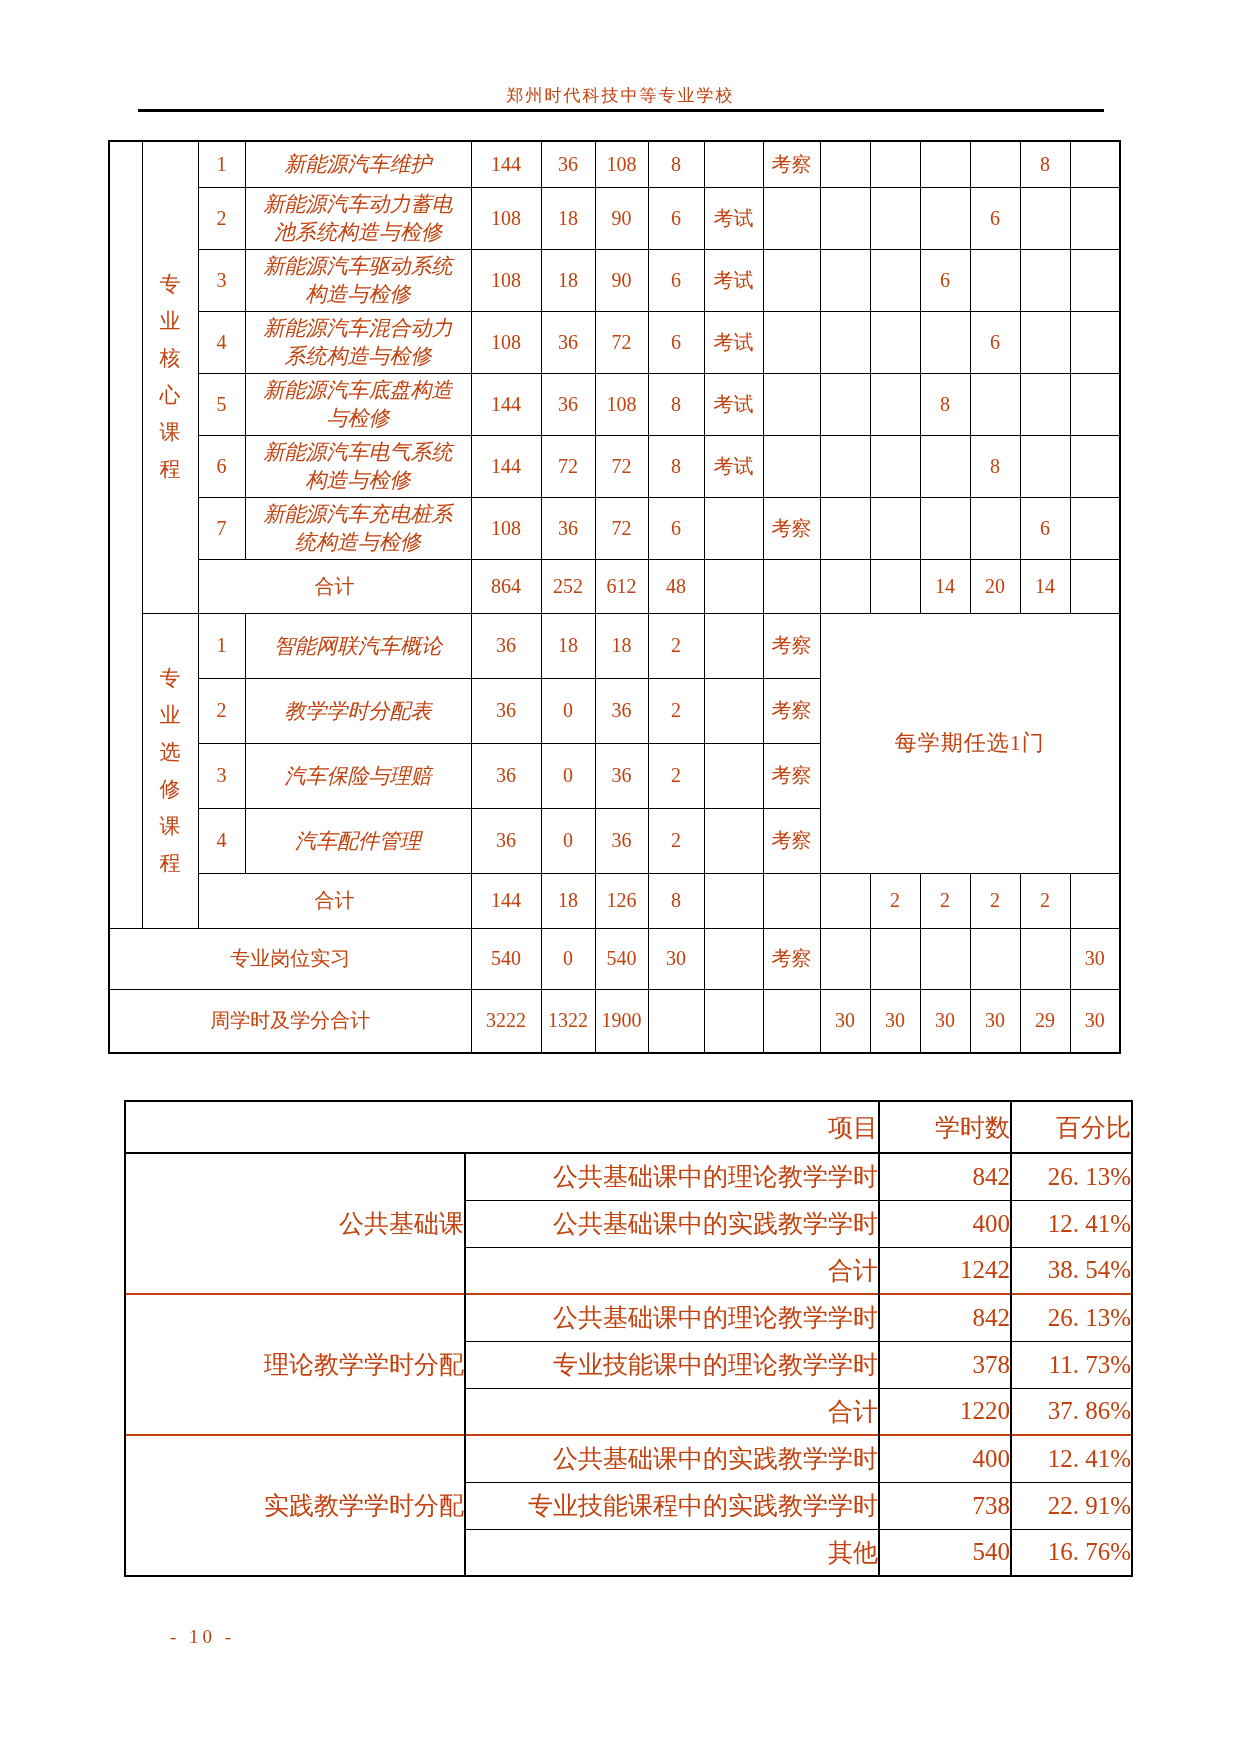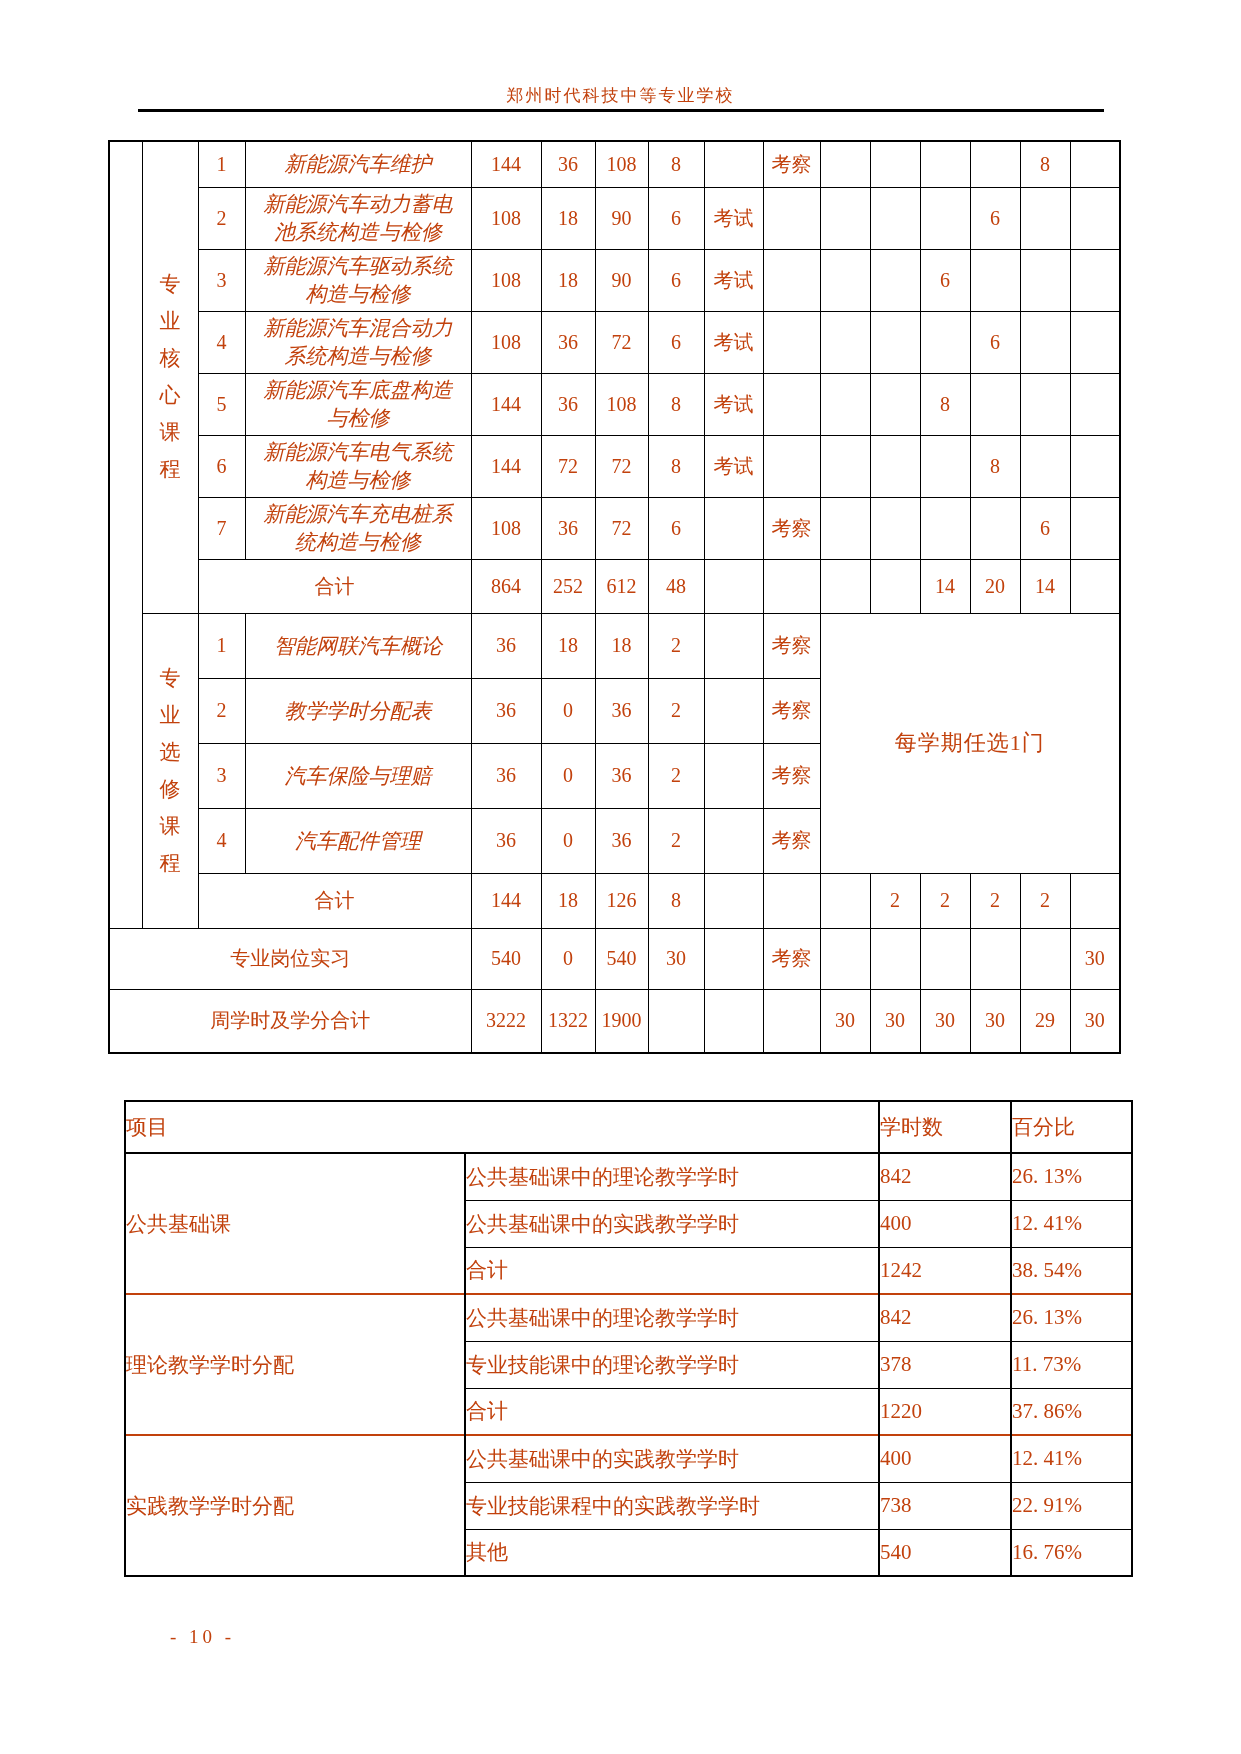--- a/index.html
+++ b/index.html
@@ -31,21 +31,21 @@
   
   .section-title {
     position:absolute; top:1052px; left:0; width:100%; text-align:center;
     font-size:24px; font-weight:700; letter-spacing:1px;
     font-family:"Liberation Sans","DejaVu Sans",sans-serif;
   }
   .t2 { position:absolute; left:124px; top:1100px; width:1007px; border:2px solid #000; }
   .t2 td {
     border-top:1px solid #000; border-bottom:1px solid #000;
     border-left:2px solid #000; border-right:2px solid #000;
-    text-align:left; vertical-align:middle; font-size:21px; word-break:break-all;
+    text-align:right; vertical-align:middle; font-size:25px; word-break:break-all;
   }
   .t2 tr.gs td { border-top:2px solid #c2410c; }
   .t2 tr.head td { border-bottom:2px solid #000; }
   .footer-page {
     position:absolute; top:1626px; left:170px; font-size:19px; letter-spacing:4px;
   }
 </style>
 </head>
 <body>
 

